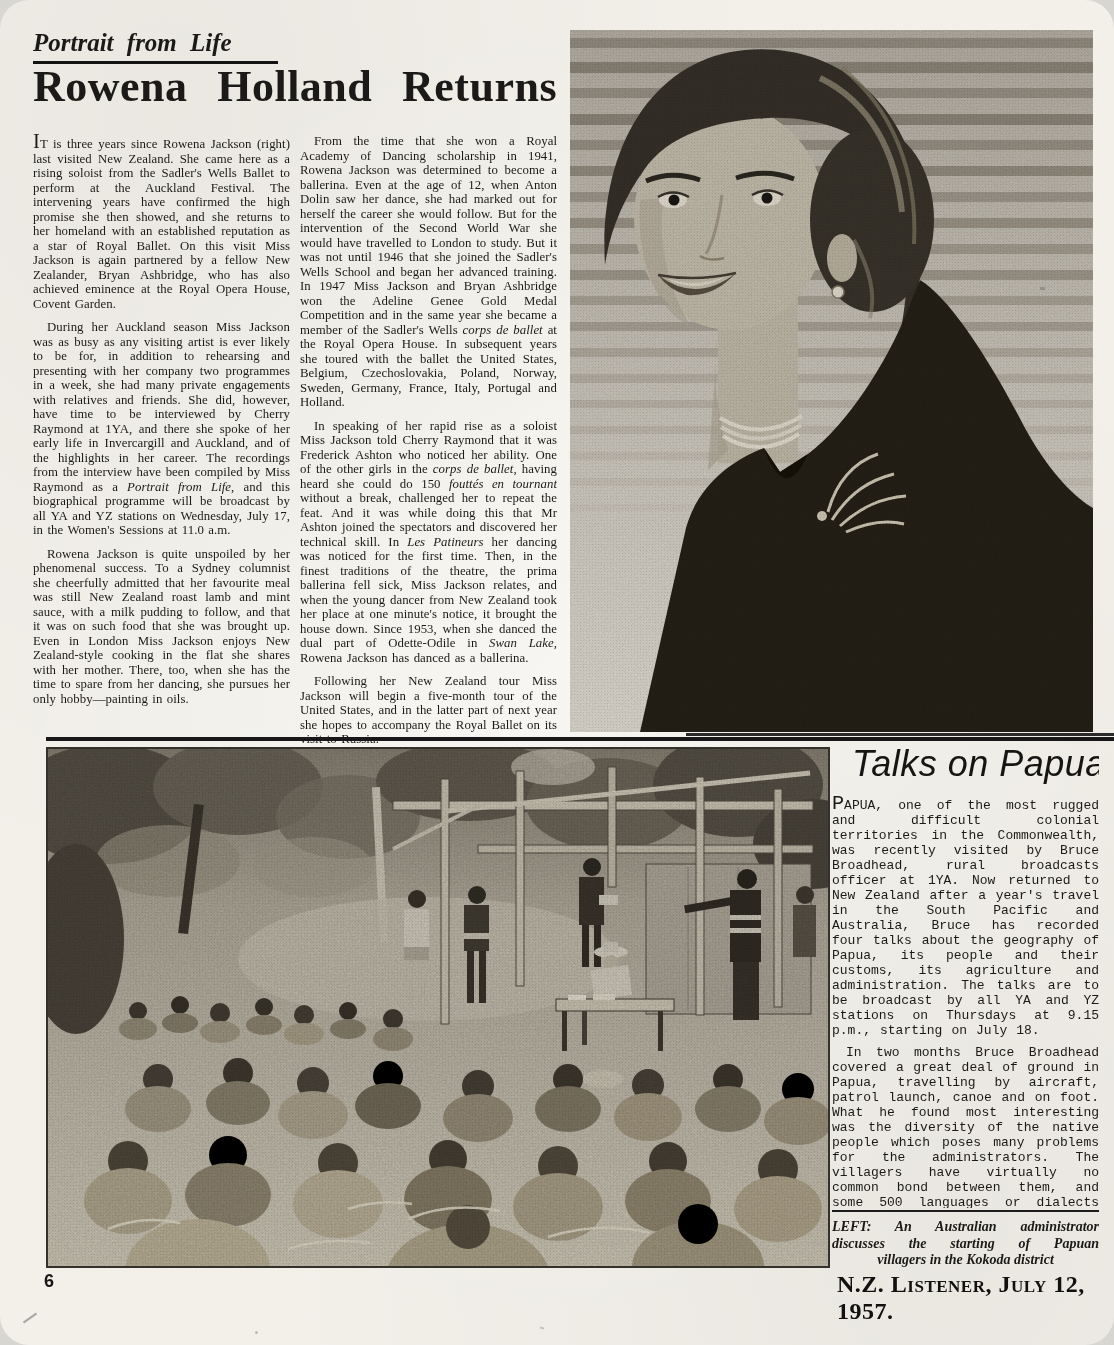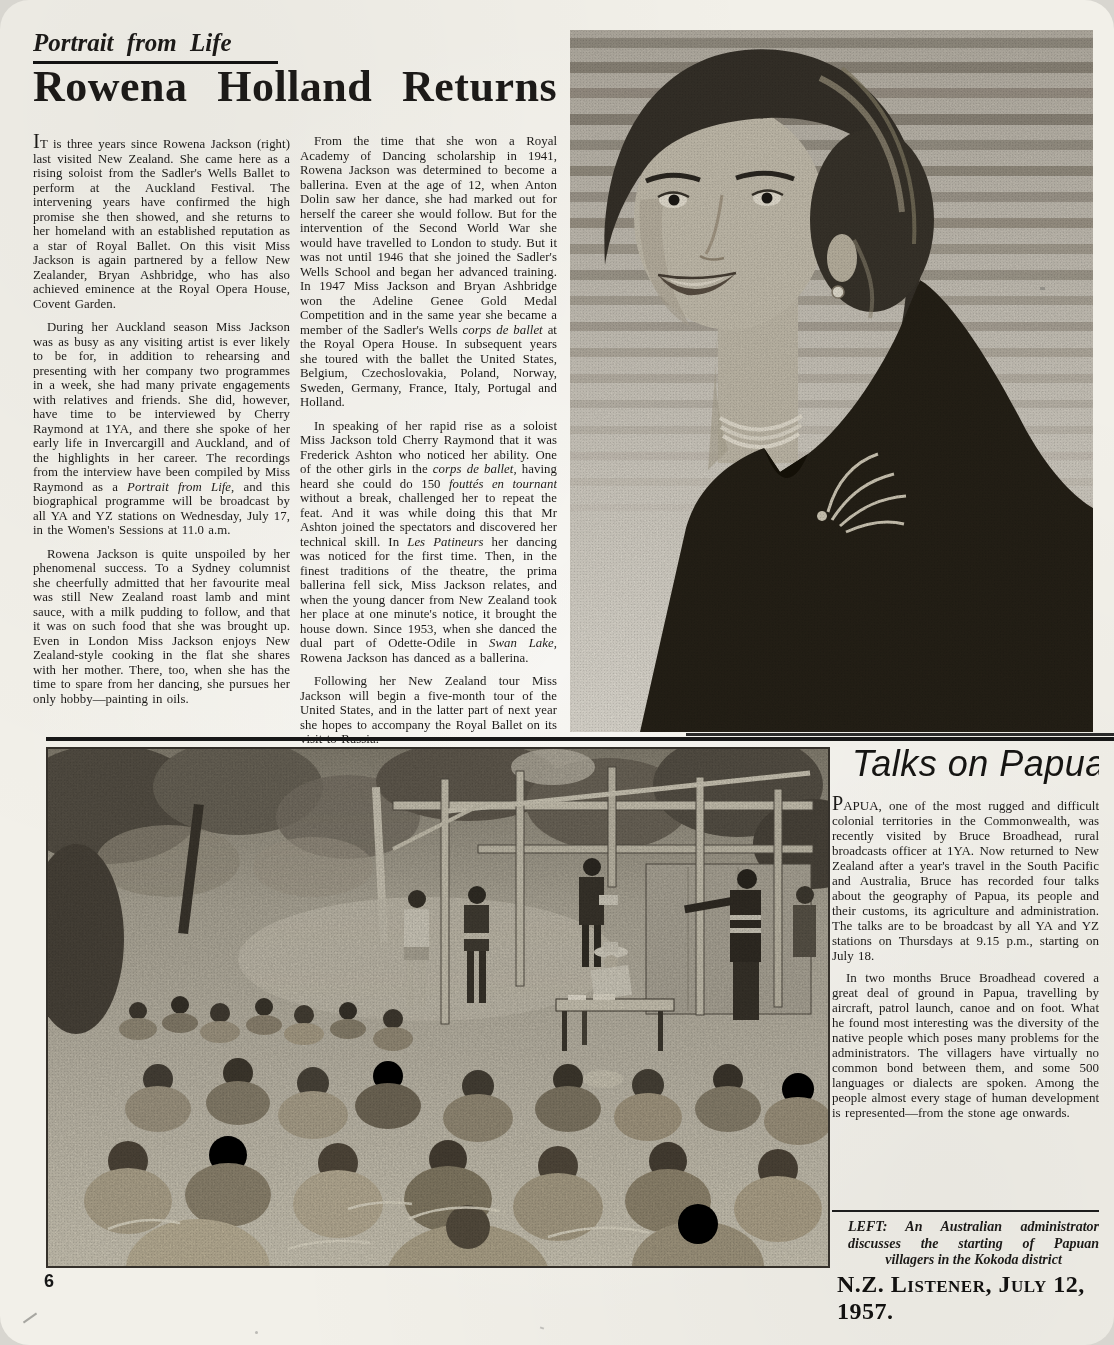--- a/index.html
+++ b/index.html
@@ -47,28 +47,28 @@
   
   .village{position:absolute;left:48px;top:749px;width:780px;height:517px;margin:0;outline:2px solid #34302a;}
   
   .papua{position:absolute;left:832px;top:744px;width:267px;height:464px;overflow:hidden;}
   .papua h2{
     margin:0 0 12px 20px;font-family:"Liberation Sans", sans-serif;font-weight:500;
     font-size:36px;line-height:40px;letter-spacing:0.5px;white-space:nowrap;color:#161513;font-style:italic;
   }
   .papua p{
     margin:0 0 7px 0;font-size:13px;line-height:15px;text-align:justify;
-    text-indent:14px;word-spacing:1.2px;
+    text-indent:14px;word-spacing:1.2px;font-family:Liberation Mono, monospace;
   }
   .papua p.opener{text-indent:0;}
   .papua p.opener::first-letter{font-size:1.55em;line-height:.75;}
   .cap-rule{position:absolute;left:832px;top:1210px;width:267px;height:2px;background:#1d1d1d;}
   .caption{position:absolute;left:832px;top:1219px;width:267px;
     font-style:italic;font-weight:bold;font-size:14px;line-height:16.5px;}
-  .caption .cl{display:block;margin-left:16px;}
+  .caption .cl{display:block;}
   .caption .j{text-align:justify;text-align-last:justify;}
   .caption .c{text-align:center;}
   .nz-footer{
     position:absolute;left:837px;top:1271px;width:262px;text-align:left;
     font-variant:small-caps;font-weight:bold;font-size:24px;letter-spacing:0.5px;color:#121110;
   }
   .page-num{position:absolute;left:44px;top:1271px;font-family:"Liberation Sans",sans-serif;
     font-weight:bold;font-size:18px;color:#171717;}
   
   .art{position:absolute;background:#6a6a66;}

